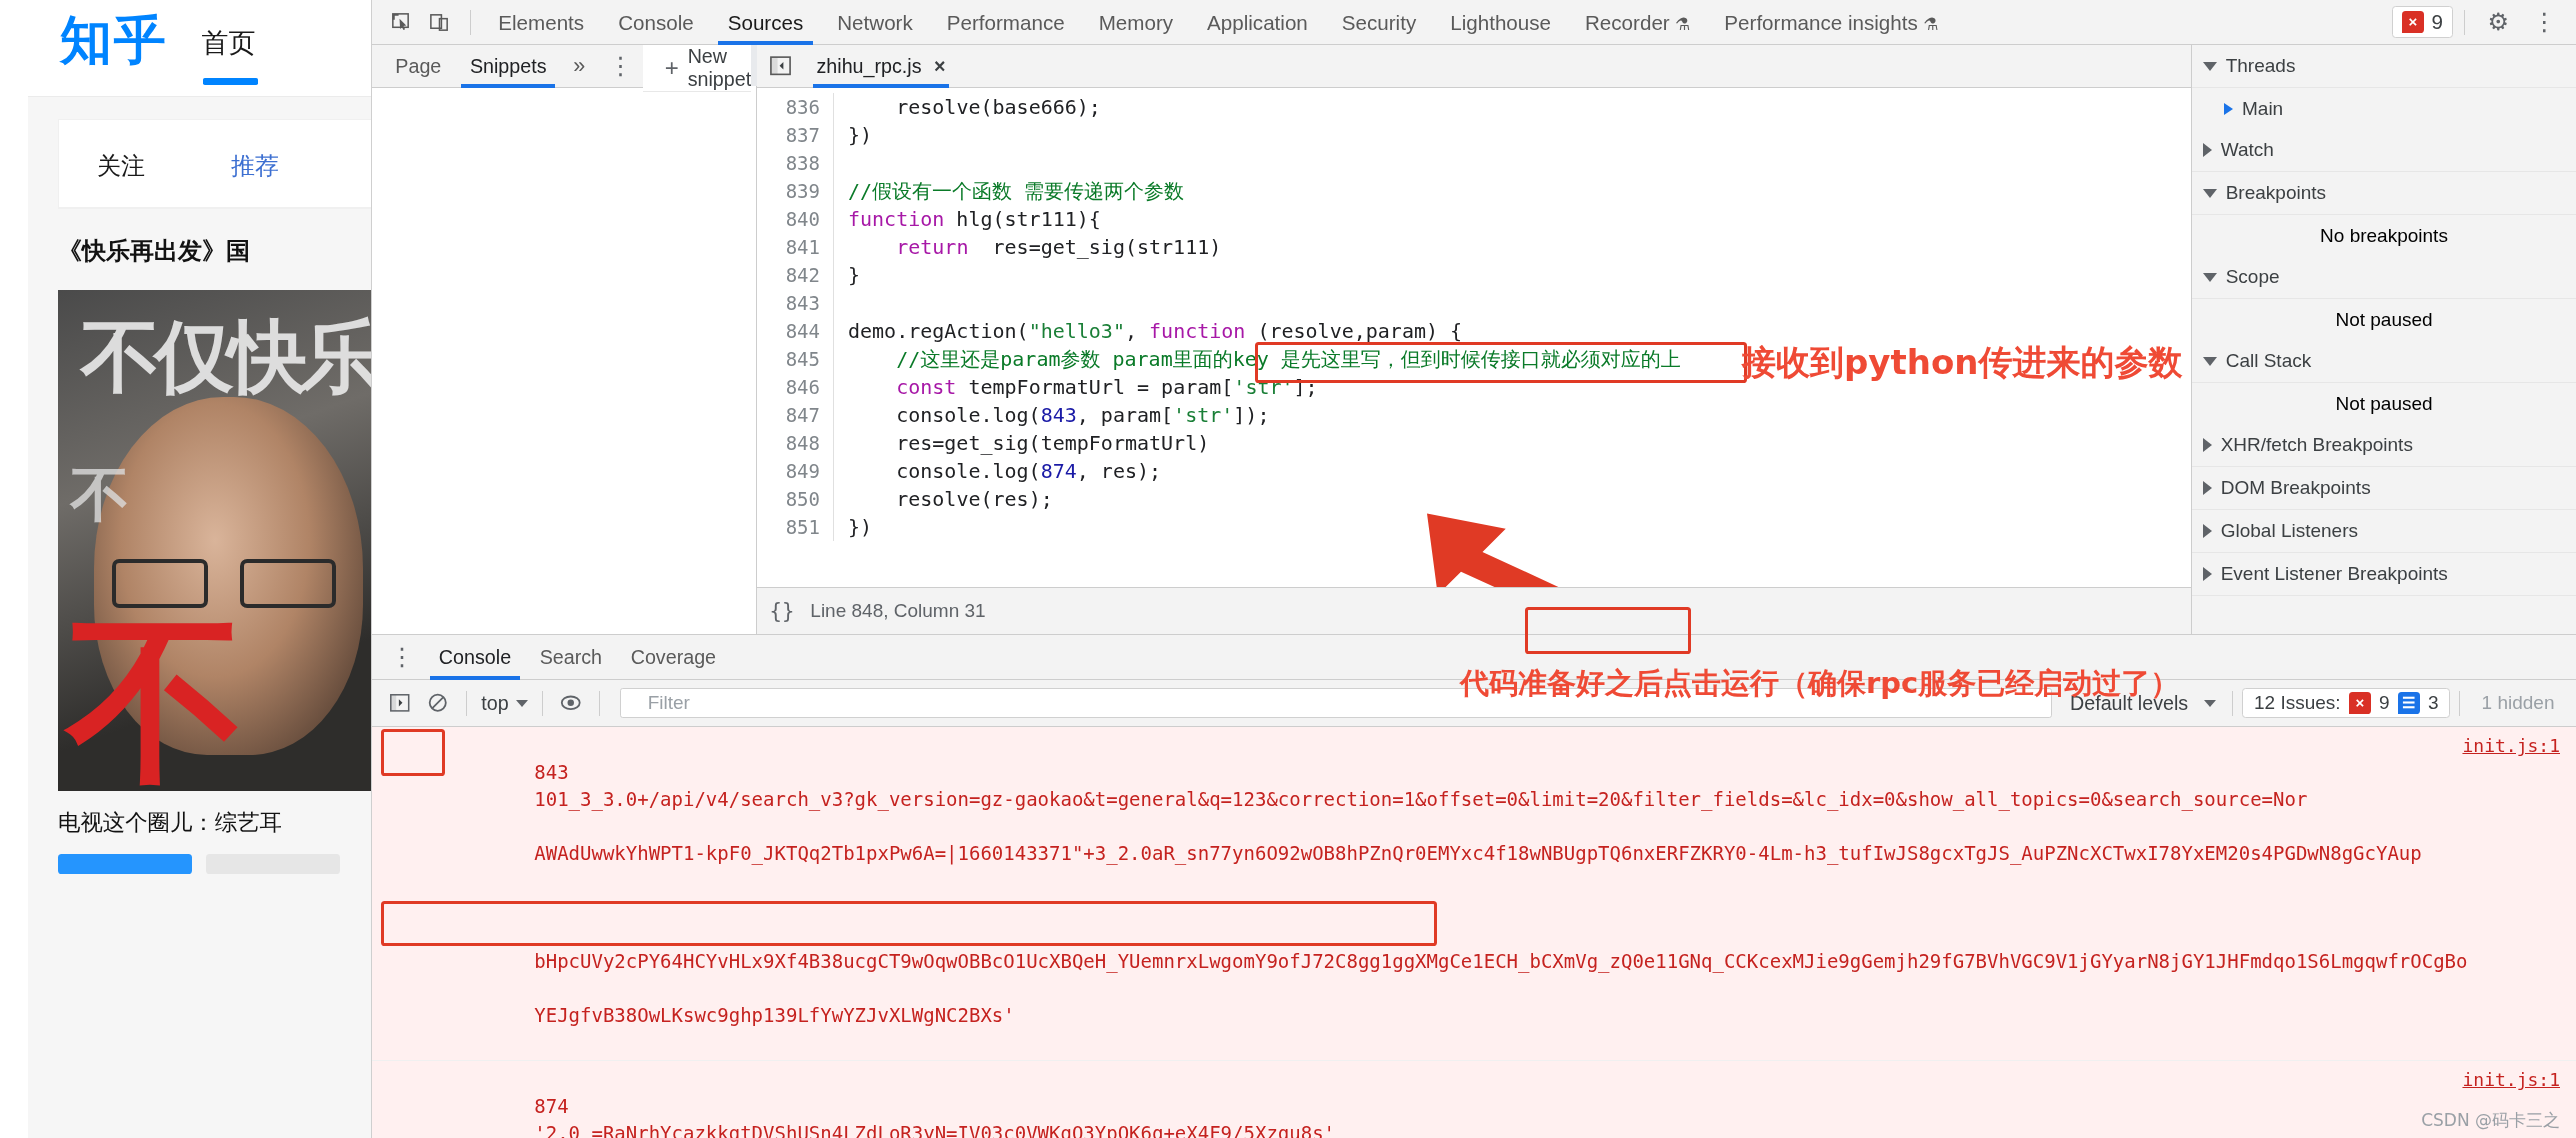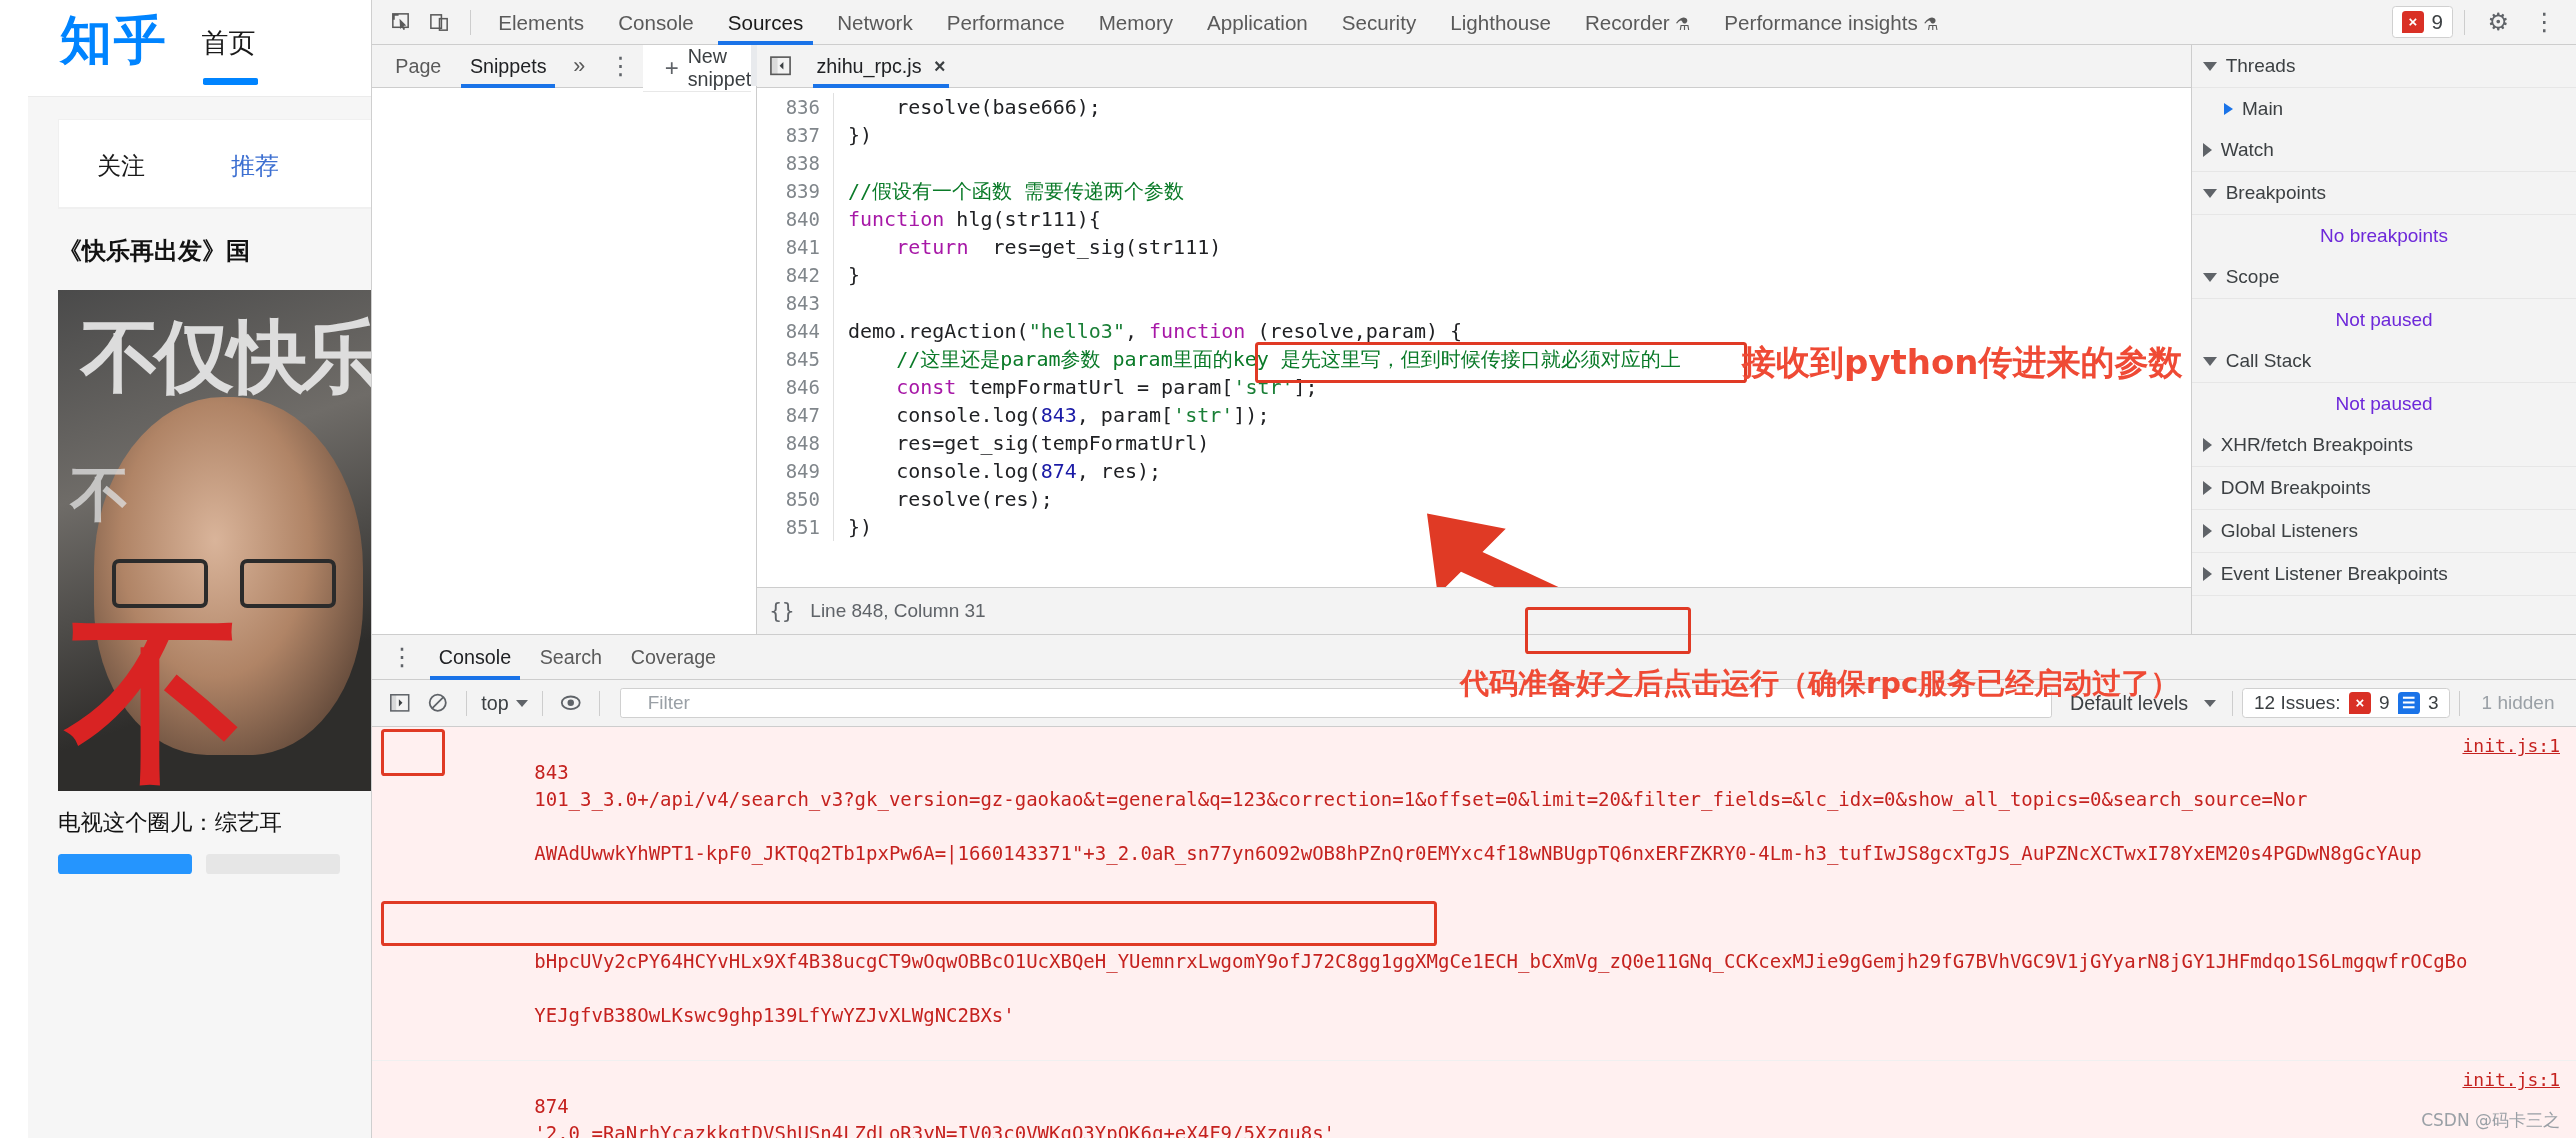--- a/index.html
+++ b/index.html
@@ -318,21 +318,21 @@
   }
   .tri { width:0;height:0;margin-right:9px; }
   .tri.down { border-left:7.2px solid transparent;border-right:7.2px solid transparent;border-top:9px solid #5f6368; }
   .tri.right{ border-top:7.2px solid transparent;border-bottom:7.2px solid transparent;border-left:9px solid #5f6368; }
   .side-item {
     height: 41px; display: flex; align-items: center; padding-left: 32px;
     font-size: 19px; color: #3c4043;
   }
   .side-empty {
     height: 41px; display:flex;align-items:center;justify-content:center;
-    font-size: 19px; color:#6d28d9; font-style: normal;
+    font-size: 19px; color:#000000; font-style: normal;
   }
   .dot-blue { width:0;height:0;border-left:9px solid #1a73e8;border-top:6.3px solid transparent;border-bottom:6.3px solid transparent;margin-right:9px;}
 </style>
 </head>
 <body>
 
 <div class="root">
 
   <div class="zhihu">
     <div class="zh-header">

